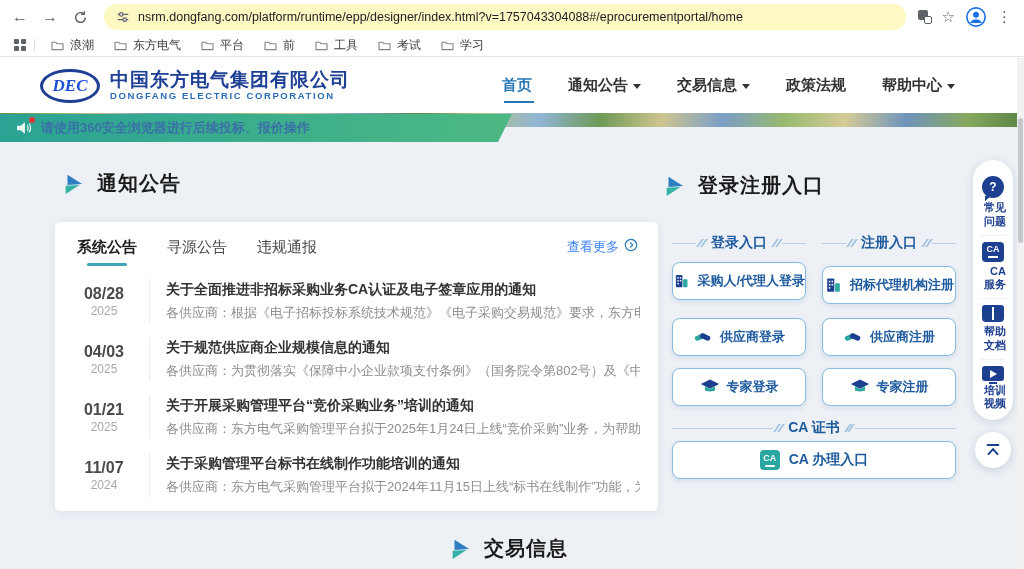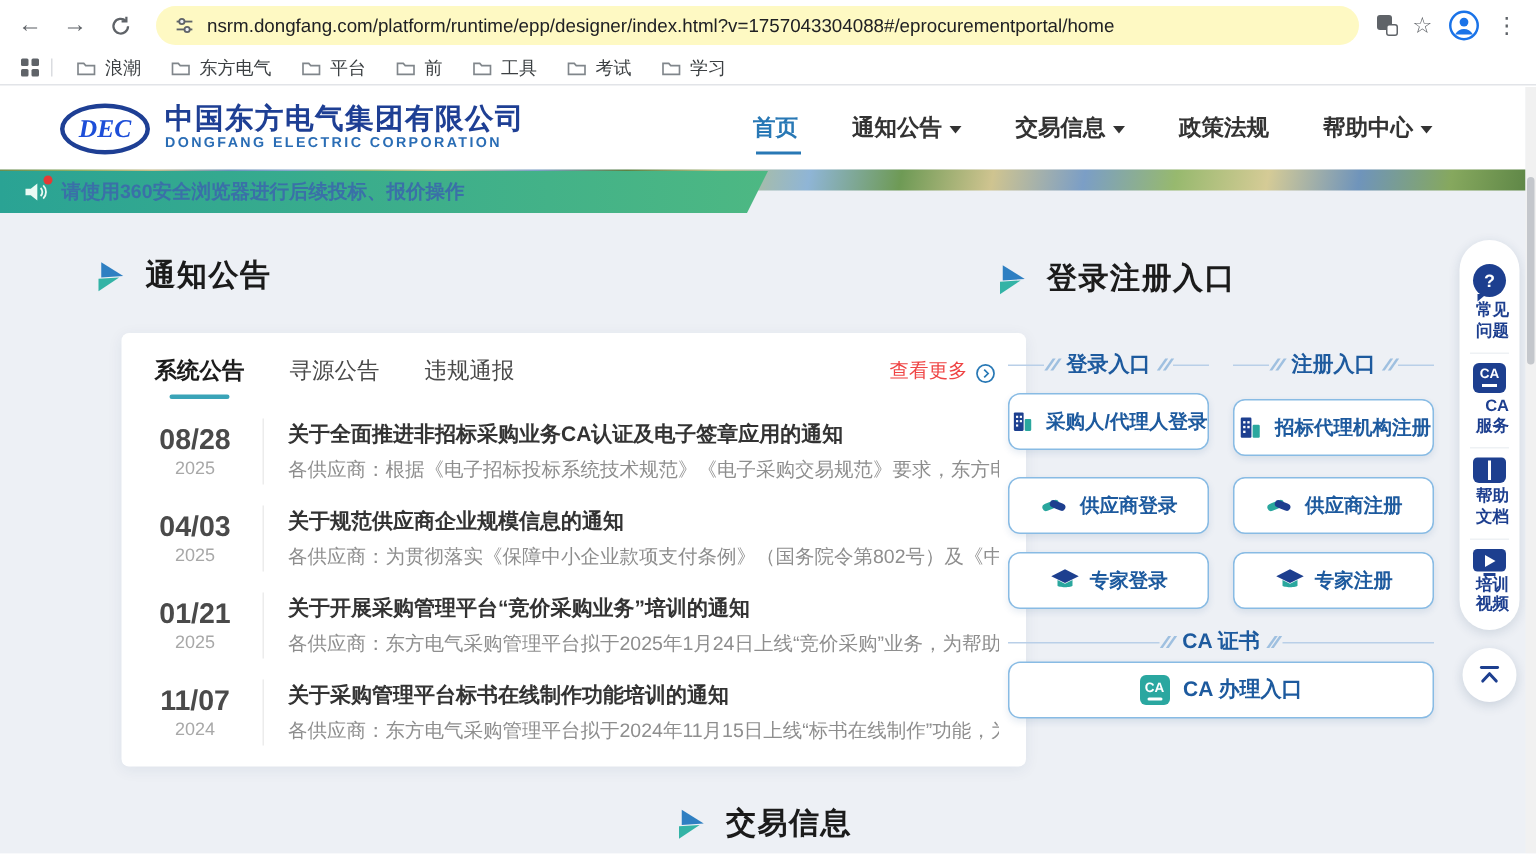--- a/index.html
+++ b/index.html
@@ -57,30 +57,30 @@
     display:flex; align-items:center; gap:9px; padding:0 16px; }
   .speaker-wrap { position:relative; width:16px; height:14px; }
   .red-dot { position:absolute; top:-4px; right:-3px; width:6px; height:6px; background:#e53935; border-radius:50%; }
   .notice-text { font-size:13px; font-weight:600; color:#3a70a8; white-space:nowrap; }
 
   .sec-head { position:absolute; display:flex; align-items:center; gap:13px; }
   .sec-title { font-size:20px; font-weight:700; color:#1b1b1b; letter-spacing:1px; }
 
   
   .ann-card { position:absolute; left:55px; top:164px; width:603px; height:289px; background:#fff;
-    border-radius:5px; box-shadow:0 2px 10px rgba(30,60,100,.07);margin-left:26px; }
+    border-radius:5px; box-shadow:0 2px 10px rgba(30,60,100,.07); }
   .tabs-row { display:flex; align-items:flex-end; padding:15px 20px 0 22px; height:44px; }
   .tab { font-size:15px; color:#4a4a4a; margin-right:30px; padding-bottom:9px; position:relative; cursor:pointer; }
   .tab.active { color:#1c1c1c; font-weight:700; }
   .tab.active::after { content:""; position:absolute; left:10px; right:10px; bottom:0; height:3px; background:#3aa4b8; border-radius:2px; }
-  .more-link { margin-left:auto; display:flex; align-items:flex-end; gap:5px; font-size:13px; color:#ef4444; padding-bottom:10px; cursor:pointer; }
+  .more-link { margin-left:auto; display:flex; align-items:flex-start; gap:5px; font-size:13px; color:#3b82f6; padding-bottom:10px; cursor:pointer; }
   .news-list { padding-top:6px; }
   .news-item { display:flex; height:58px; align-items:center; cursor:pointer; }
   .date-block { width:70px; margin-left:14px; text-align:center; flex-shrink:0; }
-  .date-md { font-size:19px; font-weight:700; color:#4a4a4a; line-height:1.2; }
+  .date-md { font-size:16px; font-weight:700; color:#4a4a4a; line-height:1.2; }
   .date-y { font-size:12px; color:#a8a8a8; }
   .v-div { width:1px; height:44px; background:#ececec; margin:0 16px 0 10px; flex-shrink:0; }
   .news-body { min-width:0; padding-right:18px; }
   .news-title { font-size:14px; font-weight:700; color:#333; line-height:1.5; white-space:nowrap; overflow:hidden; }
   .news-summary { font-size:13px; color:#8e8e8e; line-height:1.5; margin-top:3px; white-space:nowrap; overflow:hidden; }
 
   
   .group-row { position:absolute; top:176px; display:flex; align-items:center; width:134px; }
   .g-line { flex:1; height:1px; background:#b9cfe8; }
   .g-label { font-size:14px; font-weight:700; color:#1d5a9e; margin:0 4px; white-space:nowrap; }

